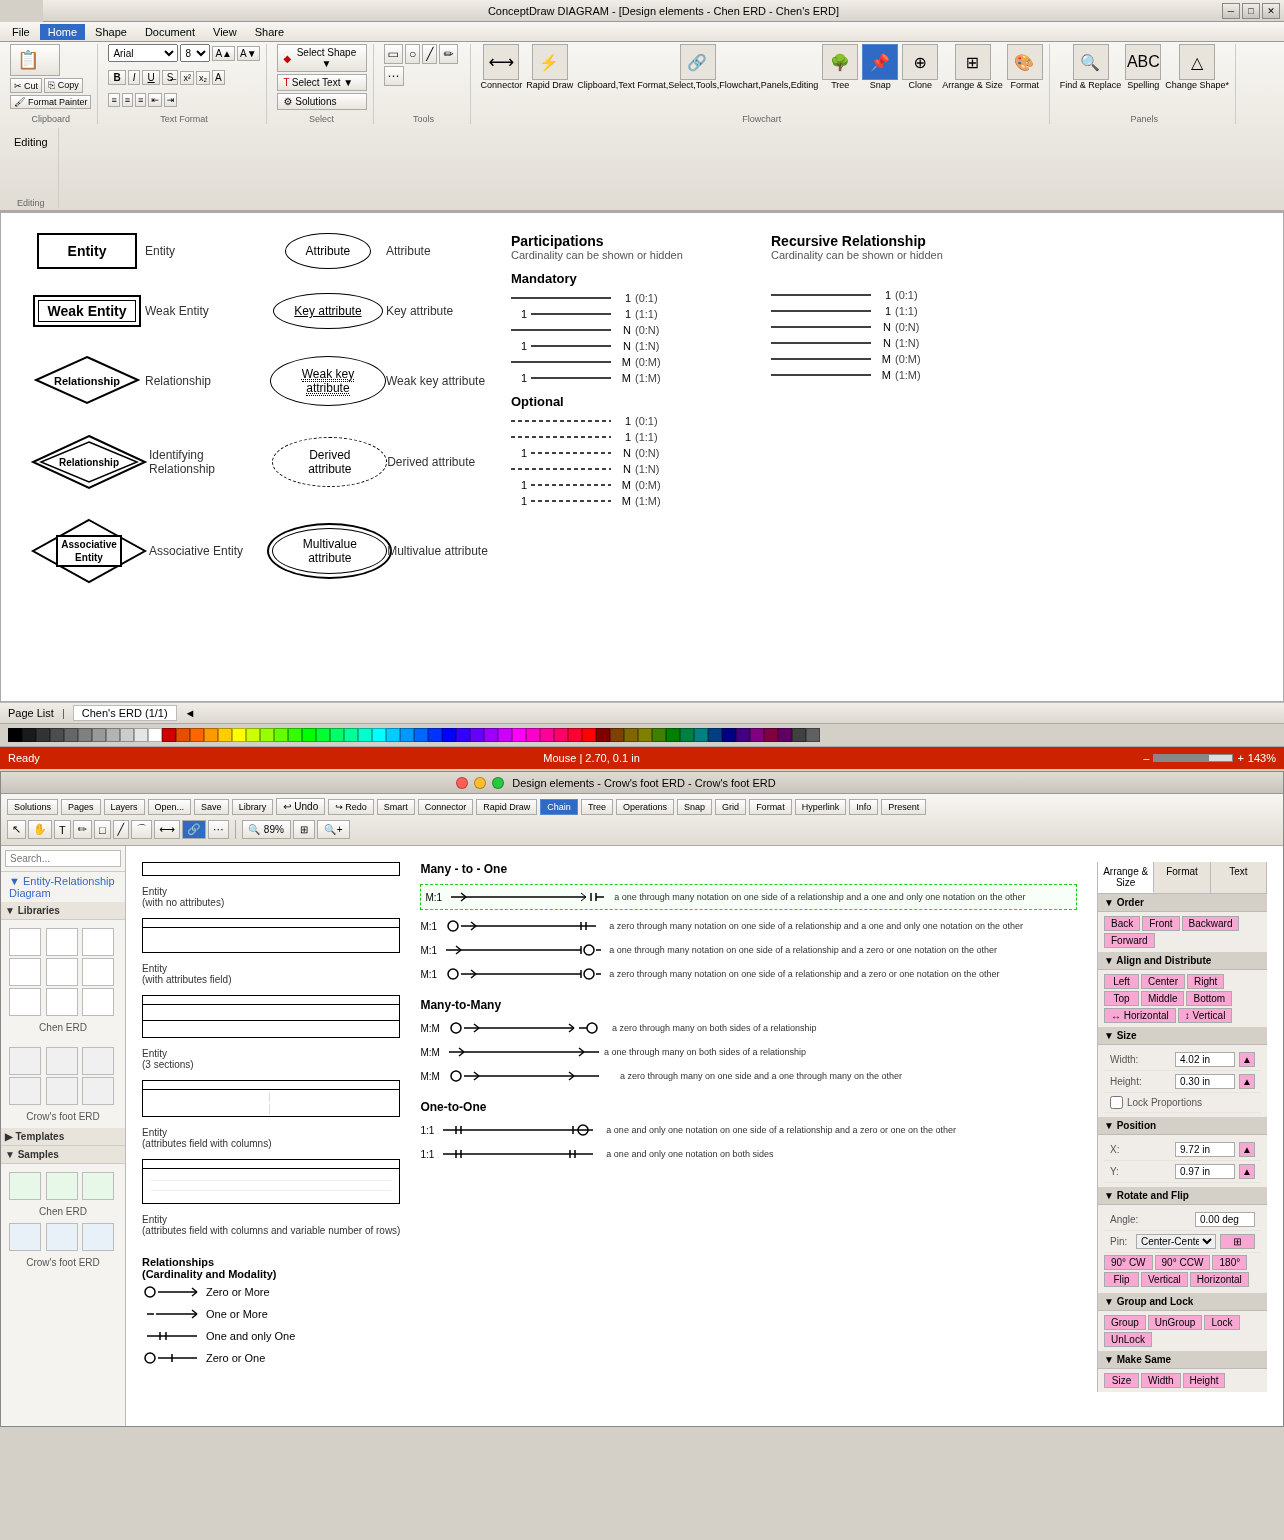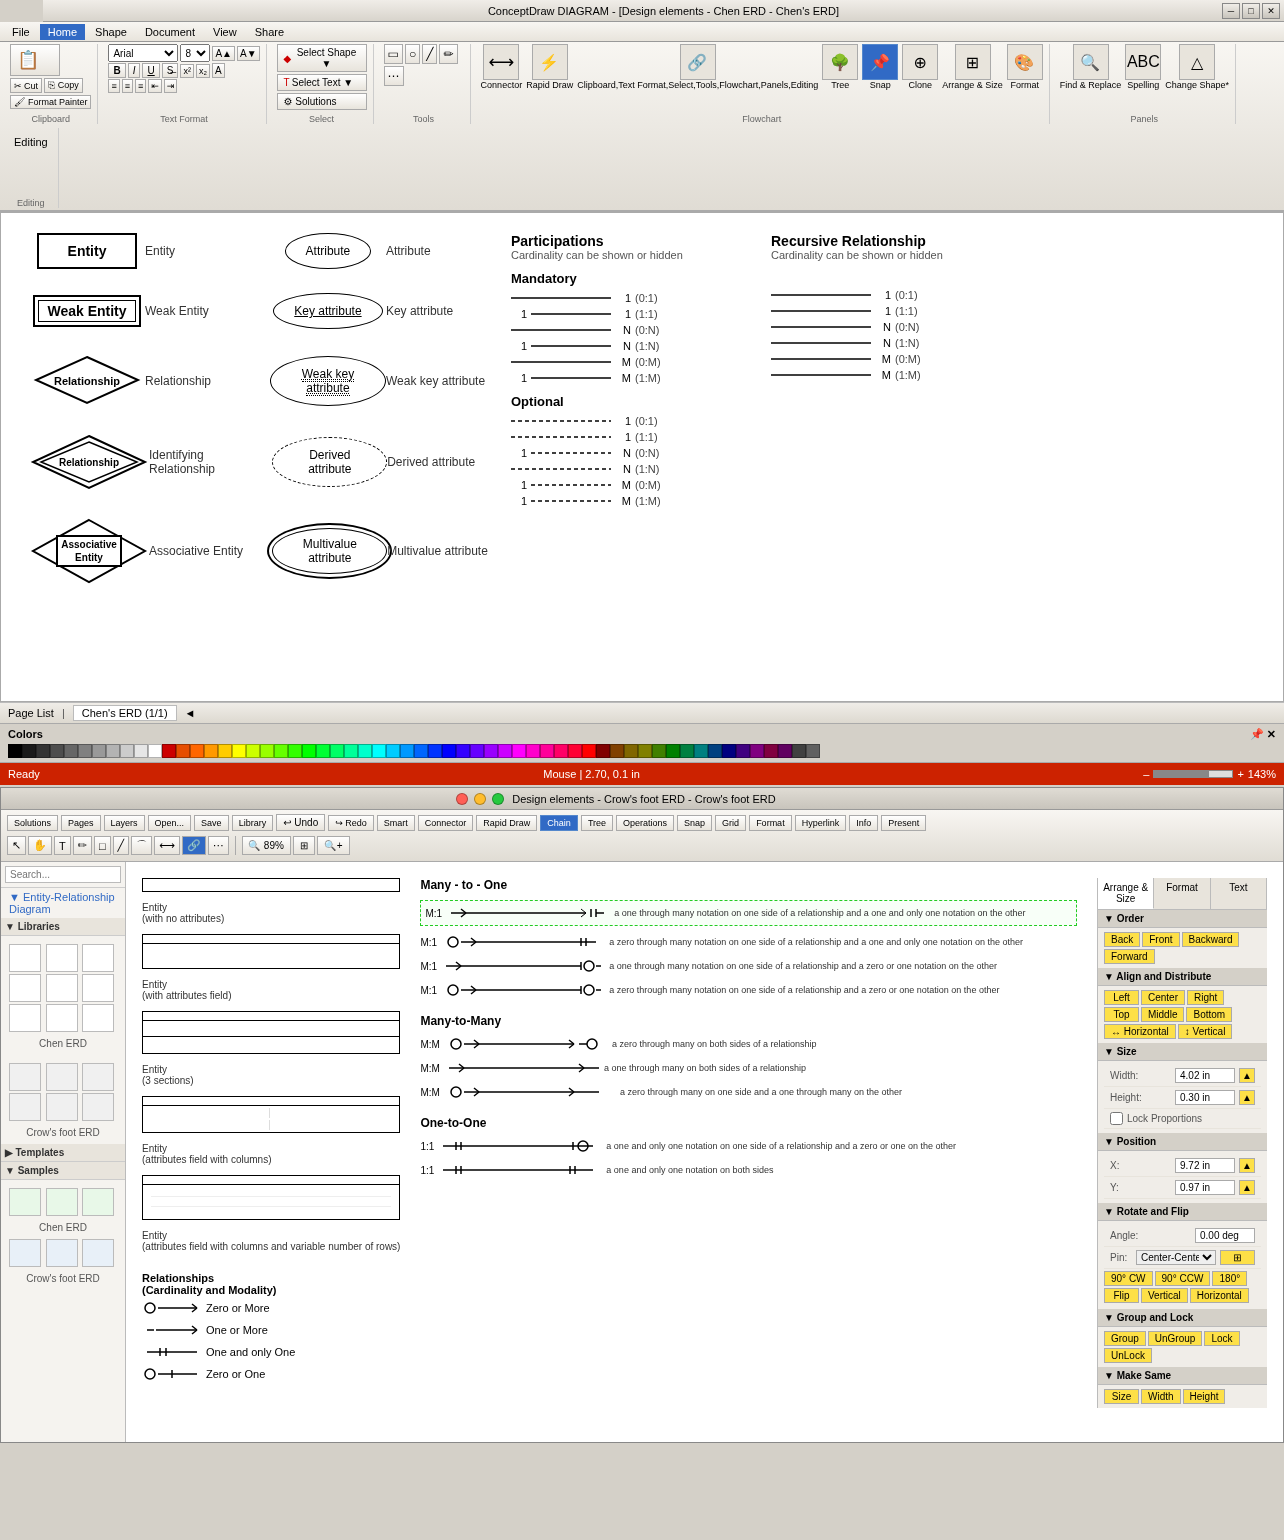--- a/index.html
+++ b/index.html
@@ -335,21 +335,21 @@
     }
     .prop-row {
       display: flex;
       align-items: center;
       padding: 3px 6px;
       border-bottom: 1px solid #e8e4dc;
       gap: 4px;
     }
     .prop-row-label { font-size: 10px; color: #555; flex: 1; }
     .prop-btn {
-      background: #fde047;
+      background: #f9a8d4;
       border: 1px solid #aaa;
       padding: 1px 6px;
       font-size: 10px;
       cursor: pointer;
       min-width: 35px;
       text-align: center;
     }
     .prop-input {
       border: 1px solid #aaa;
       padding: 1px 4px;
@@ -469,21 +469,21 @@
         <div style="display:flex;gap:2px">
           <button class="toolbar-btn" style="font-size:9px;padding:1px 3px">✂ Cut</button>
           <button class="toolbar-btn" style="font-size:9px;padding:1px 3px">⎘ Copy</button>
         </div>
         <button class="toolbar-btn" style="font-size:9px;padding:1px 3px">🖌 Format Painter</button>
       </div>
       <span class="toolbar-group-label">Clipboard</span>
     </div>
 
     <div class="toolbar-group">
-      <div style="display:flex;flex-direction:column;gap:1px">
+      <div style="display:flex;flex-direction:column;gap:8px">
         <div class="toolbar-row">
           <select style="font-size:10px;width:70px;height:18px">
             <option>Arial</option>
           </select>
           <select style="font-size:10px;width:30px;height:18px">
             <option>8</option>
           </select>
           <button class="toolbar-btn" style="padding:1px 2px;font-size:10px">A▲</button>
           <button class="toolbar-btn" style="padding:1px 2px;font-size:10px">A▼</button>
         </div>
@@ -857,24 +857,20 @@
   </div>
 
   <div class="page-list-bar">
     <span>Page List</span>
     <span style="color:#555">|</span>
     <span style="background:#fff;border:1px solid #bbb;padding:1px 8px;cursor:pointer">Chen's ERD (1/1)</span>
     <span style="cursor:pointer">◄</span>
   </div>
 
   <div class="colors-bar">
-    <div class="colors-title">
-      <span>Colors</span>
-      <span style="cursor:pointer">📌 ✕</span>
-    </div>
     <div class="palette-row" id="color-palette">
         <div class="swatch" style="background: rgb(0, 0, 0);"></div>
         <div class="swatch" style="background: rgb(26, 26, 26);"></div>
         <div class="swatch" style="background: rgb(51, 51, 51);"></div>
         <div class="swatch" style="background: rgb(77, 77, 77);"></div>
         <div class="swatch" style="background: rgb(102, 102, 102);"></div>
         <div class="swatch" style="background: rgb(128, 128, 128);"></div>
         <div class="swatch" style="background: rgb(153, 153, 153);"></div>
         <div class="swatch" style="background: rgb(179, 179, 179);"></div>
         <div class="swatch" style="background: rgb(204, 204, 204);"></div>

